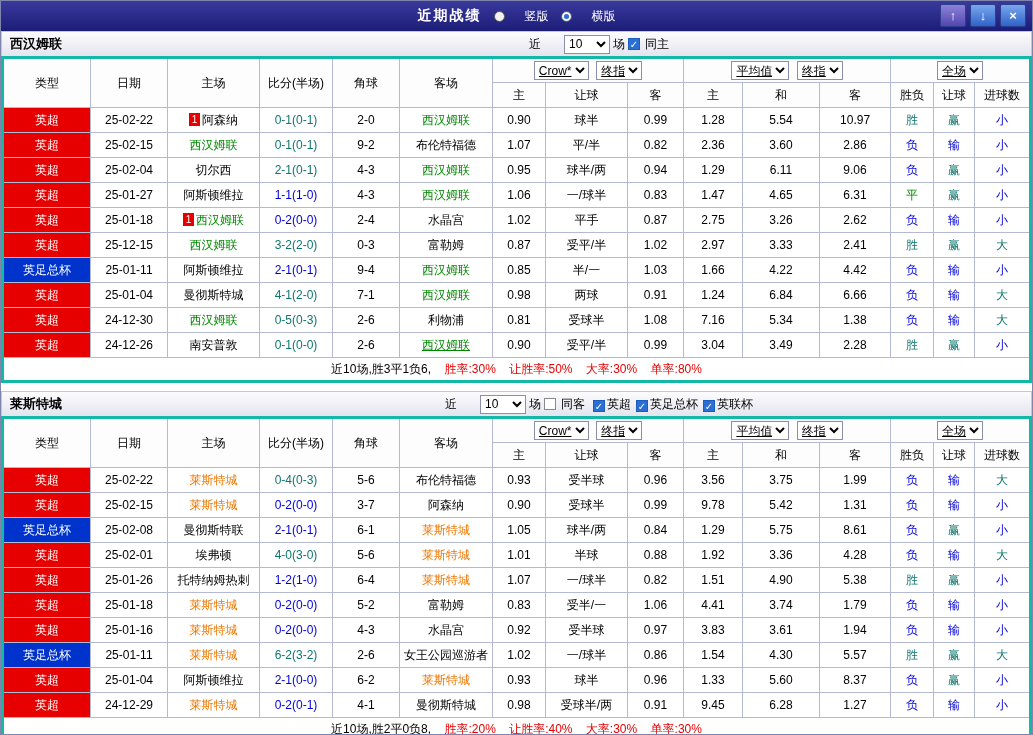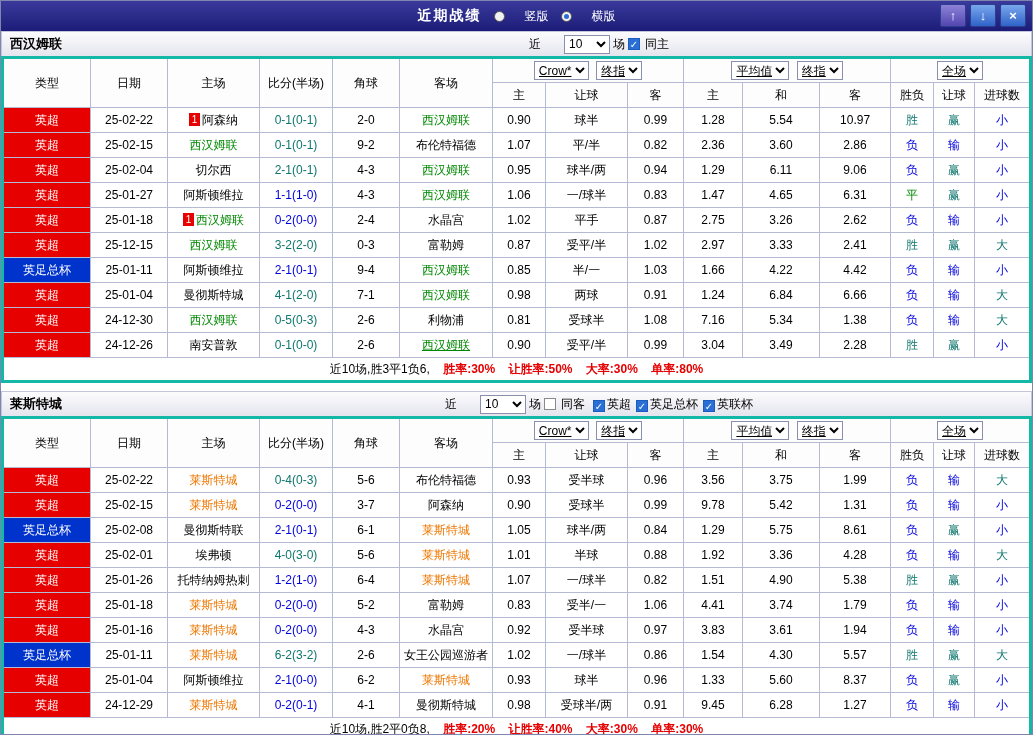--- a/index.html
+++ b/index.html
@@ -78,21 +78,21 @@
   .underline { text-decoration:underline; }
 
   .badge1 {
     display:inline-block; min-width:11px; height:13px; line-height:13px;
     background:#e60000; color:#fff; font-size:10px; padding:0 1px;
     margin-right:2px; vertical-align:1px;
   }
 
   tfoot td { height:24px; background:#fff; }
   .sum-prefix { color:#000; }
-  .sum-stat { color:#e60000; margin-left:10px;font-weight:bold; }
+  .sum-stat { color:#e60000; margin-left:10px; }
 </style>
 </head>
 <body>
 
 <div class="window">
 
   <div class="titlebar">
     <div class="titlebar-center">
       <span class="title">近期战绩</span>
       <label class="radio-opt">

